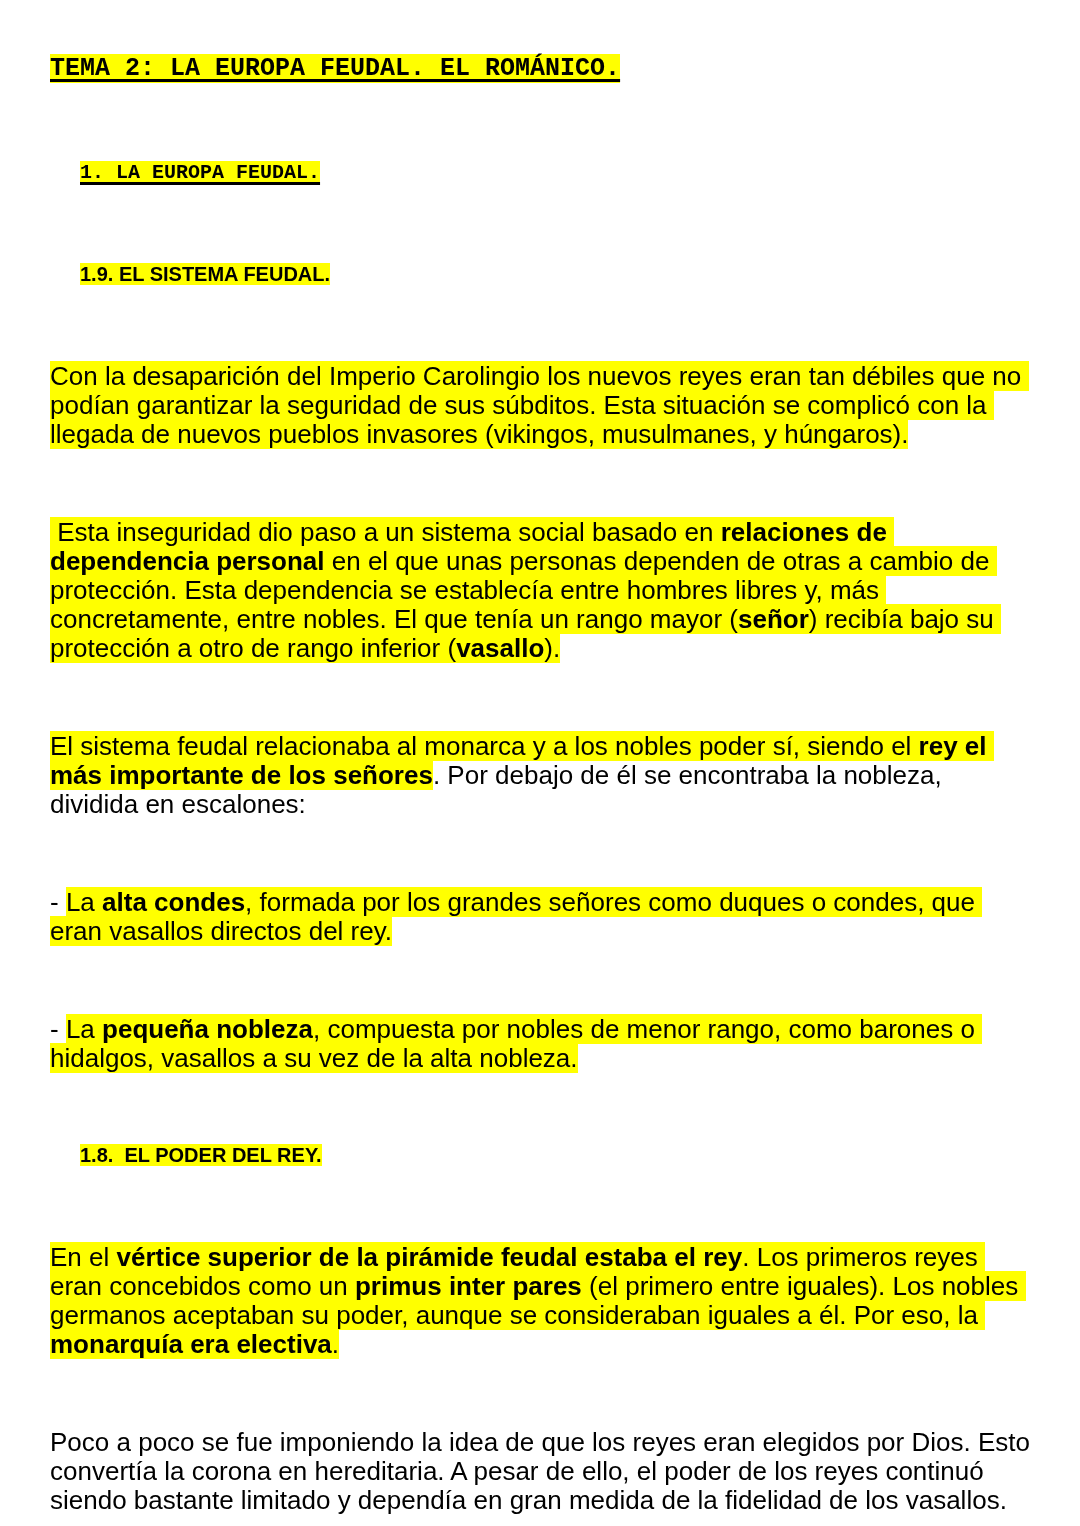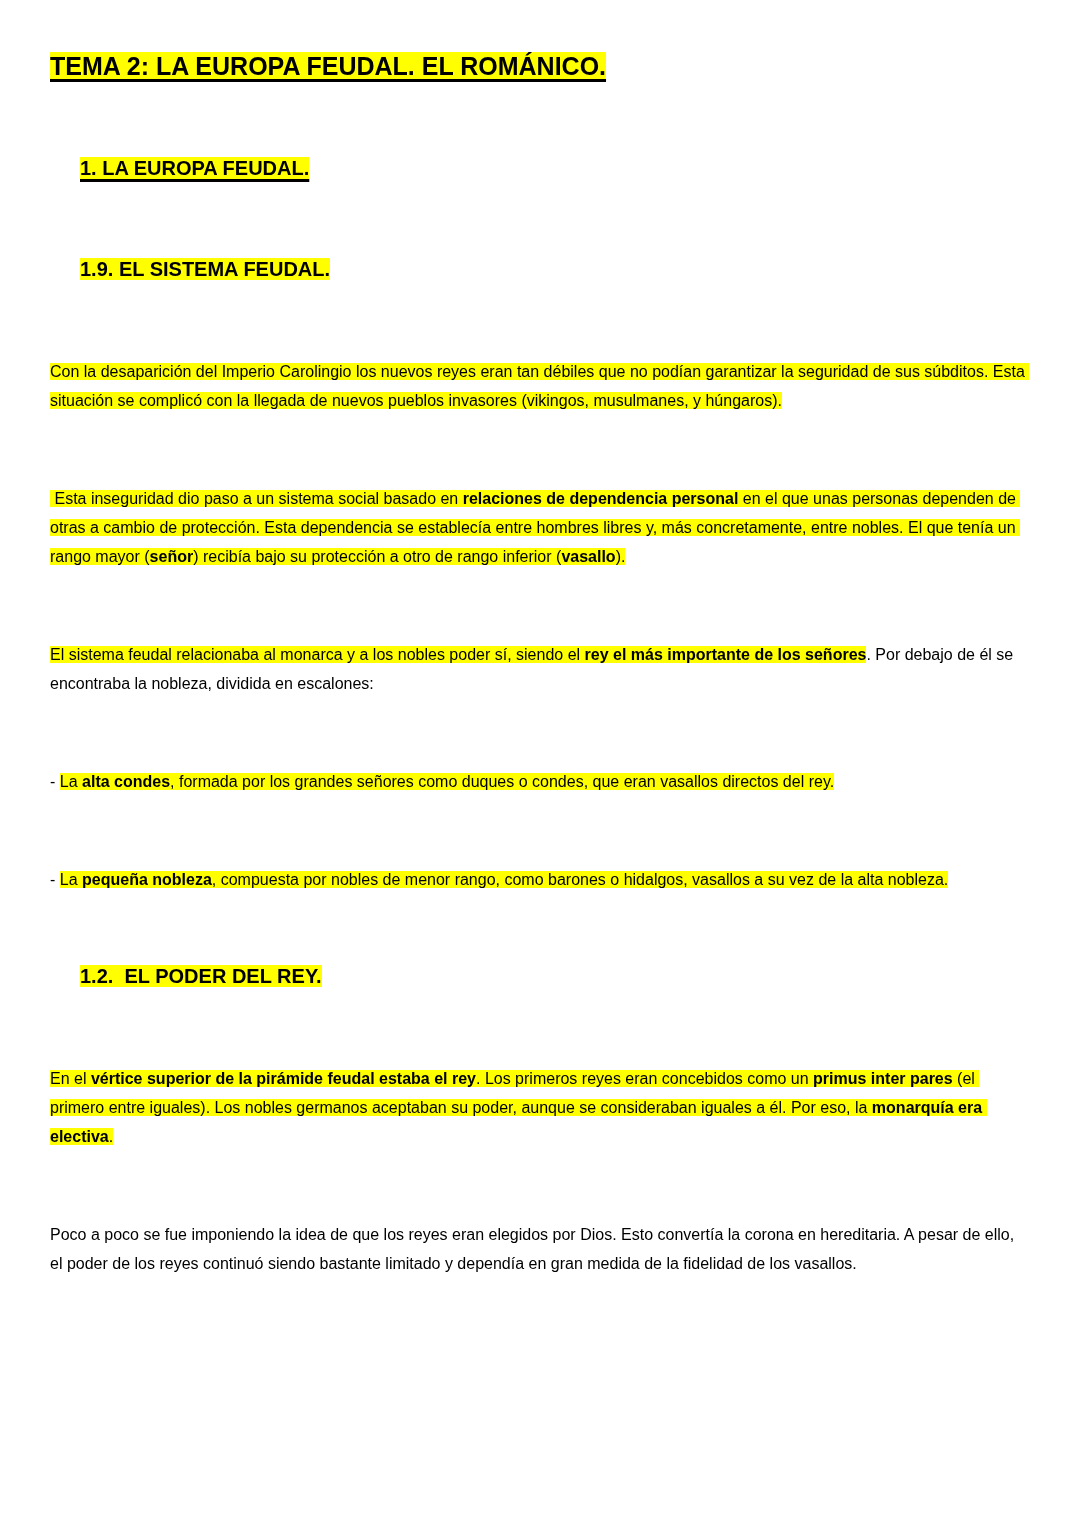--- a/index.html
+++ b/index.html
@@ -14,21 +14,21 @@
     overflow: hidden;
   }
   .page {
     width: 1080px;
     min-height: 1526px;
     background: var(--paper);
     padding: 50px 50px 20px 50px;
   }
   .block {
     white-space: pre-wrap;
-    font-size: 16px;
+    font-size: 26px;
     line-height: 29px;
     margin: 0 0 70px 0;
     max-width: 982px;
   }
   .block.title {
     font-size: 25px;
     line-height: 32px;
     margin-bottom: 73px;
   }
   .block.heading {
@@ -38,32 +38,33 @@
     padding-left: 30px;
   }
   .block.paragraph { margin-bottom: 69px; }
   .block.bullet    { margin-bottom: 69px; }
   .block:last-child { margin-bottom: 12px; }
   .r.b { font-weight: bold; }
   .r.u {
     text-decoration: underline;
     text-decoration-thickness: 2.5px;
     text-underline-offset: 4px;
+    font-family: Liberation Mono, monospace;
   }
   .title .r.u { text-decoration-thickness: 3px; }
   .r.hl { background-color: var(--hl); }
 </style>
 </head>
 <body>
 
 <div class="page">
     <div class="block title"><span class="r b u hl">TEMA 2: LA EUROPA FEUDAL. EL ROMÁNICO.</span></div>
     <div class="block heading"><span class="r b u hl">1. LA EUROPA FEUDAL.</span></div>
     <div class="block heading"><span class="r b hl">1.9. EL SISTEMA FEUDAL.</span></div>
     <div class="block paragraph"><span class="r hl">Con la desaparición del Imperio Carolingio los nuevos reyes eran tan débiles que no podían garantizar la seguridad de sus súbditos. Esta situación se complicó con la llegada de nuevos pueblos invasores (vikingos, musulmanes, y húngaros).</span></div>
     <div class="block paragraph"><span class="r hl"> Esta inseguridad dio paso a un sistema social basado en </span><span class="r b hl">relaciones de dependencia personal</span><span class="r hl"> en el que unas personas dependen de otras a cambio de protección. Esta dependencia se establecía entre hombres libres y, más concretamente, entre nobles. El que tenía un rango mayor (</span><span class="r b hl">señor</span><span class="r hl">) recibía bajo su protección a otro de rango inferior (</span><span class="r b hl">vasallo</span><span class="r hl">).</span></div>
     <div class="block paragraph"><span class="r hl">El sistema feudal relacionaba al monarca y a los nobles poder sí, siendo el </span><span class="r b hl">rey el más importante de los señores</span><span class="r">. Por debajo de él se encontraba la nobleza, dividida en escalones:</span></div>
     <div class="block bullet"><span class="r">- </span><span class="r hl">La </span><span class="r b hl">alta condes</span><span class="r hl">, formada por los grandes señores como duques o condes, que eran vasallos directos del rey.</span></div>
     <div class="block bullet"><span class="r">- </span><span class="r hl">La </span><span class="r b hl">pequeña nobleza</span><span class="r hl">, compuesta por nobles de menor rango, como barones o hidalgos, vasallos a su vez de la alta nobleza.</span></div>
-    <div class="block heading"><span class="r b hl">1.2.  EL PODER DEL REY.</span></div>
+    <div class="block heading"><span class="r b hl">1.8.  EL PODER DEL REY.</span></div>
     <div class="block paragraph"><span class="r hl">En el </span><span class="r b hl">vértice superior de la pirámide feudal estaba el rey</span><span class="r hl">. Los primeros reyes eran concebidos como un </span><span class="r b hl">primus inter pares</span><span class="r hl"> (el primero entre iguales). Los nobles germanos aceptaban su poder, aunque se consideraban iguales a él. Por eso, la </span><span class="r b hl">monarquía era electiva</span><span class="r hl">.</span></div>
     <div class="block paragraph"><span class="r">Poco a poco se fue imponiendo la idea de que los reyes eran elegidos por Dios. Esto convertía la corona en hereditaria. A pesar de ello, el poder de los reyes continuó siendo bastante limitado y dependía en gran medida de la fidelidad de los vasallos.</span></div>
   </div>
 
 </body></html>

